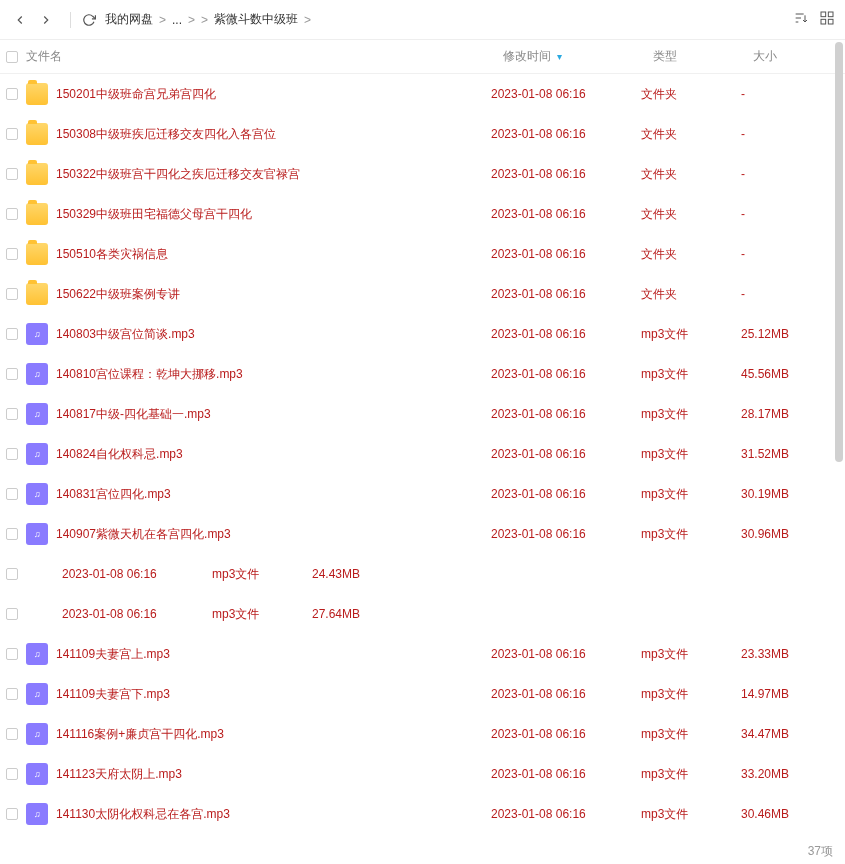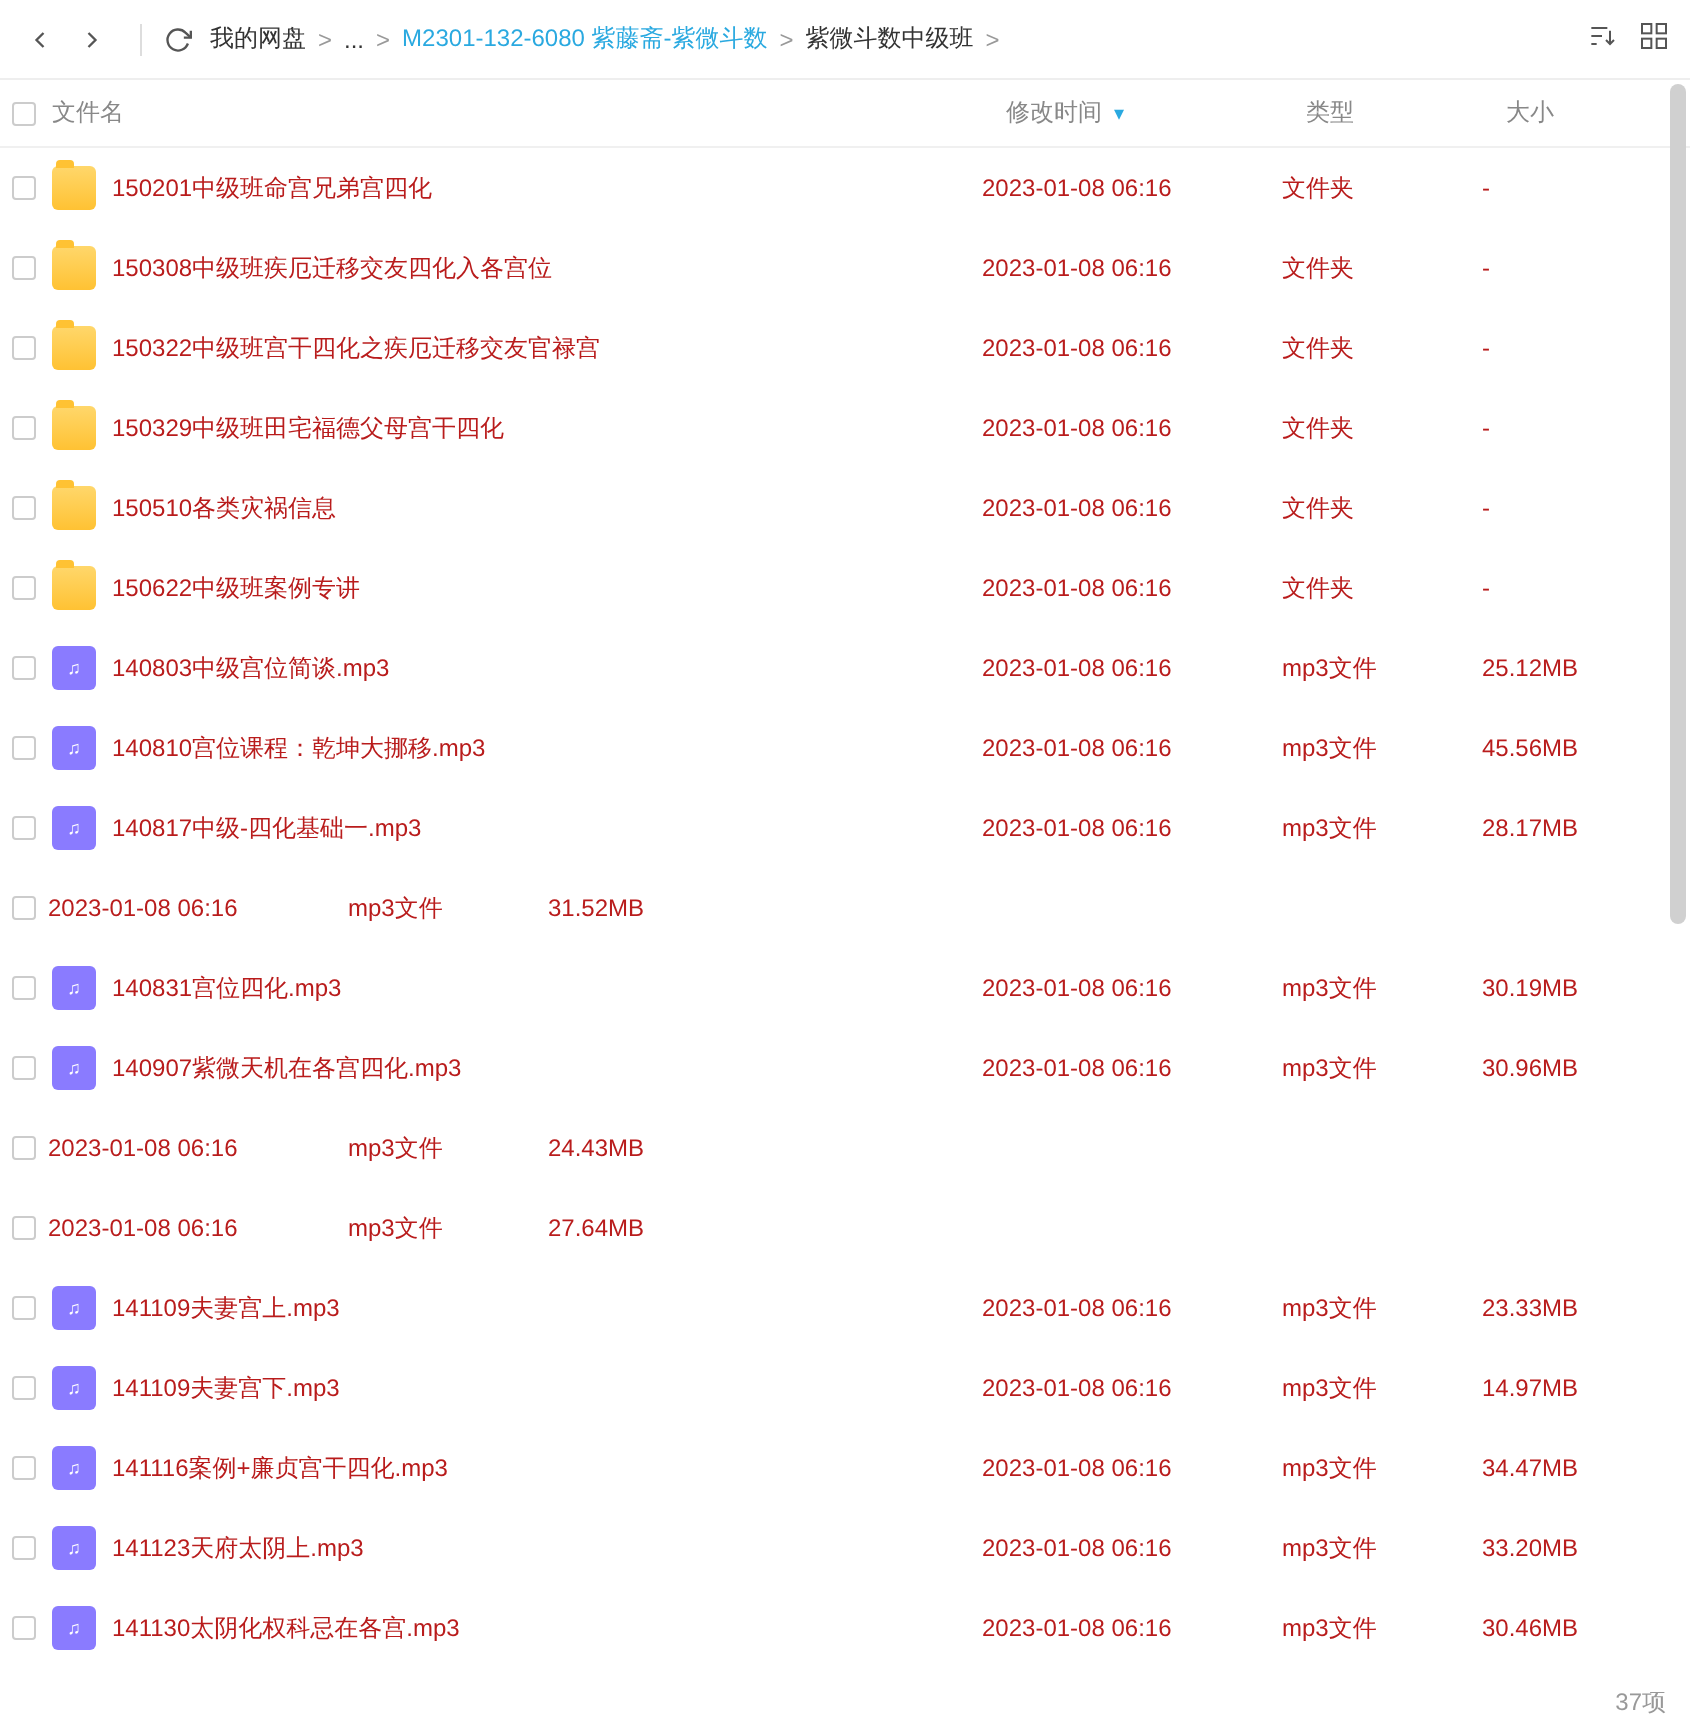--- a/index.html
+++ b/index.html
@@ -11,21 +11,21 @@
 .crumbs { display:flex; align-items:center; gap:6px; font-size:12px; color:#333; flex:1; overflow:hidden; white-space:nowrap; }
 .crumbs .sep { color:#999; }
 .crumbs .link { color:#333; cursor:pointer; }
 .crumbs .active { color:#2aa9e0; }
 .view-btns { display:flex; gap:10px; color:#555; }
 .view-btn { cursor:pointer; }
 .view-btn svg { width:16px; height:16px; fill:none; stroke:#555; stroke-width:1.5; }
 .header { display:flex; align-items:center; height:34px; border-bottom:1px solid #f0f0f0; color:#888; font-size:12px; padding-right:2px; }
 .col-check { width:24px; display:flex; align-items:center; justify-content:center; }
 .col-name { flex:1; min-width:0; padding-left:2px; }
-.col-time { width:150px; display:flex; align-items:center; gap:6px; }
+.col-time { width:150px; display:flex; align-items:center; gap:6px;margin-left:38px; }
 .col-type { width:100px; }
 .col-size { width:90px; }
 .sort-icon { color:#2aa9e0; font-size:10px; }
 .rows { overflow-y:auto; height:calc(864px - 40px - 34px); }
 .row { display:flex; align-items:center; height:40px; font-size:12px; color:#b91c1c; padding-right:14px; }
 .row .name { display:flex; align-items:center; gap:8px; min-width:0; }
 .row .name-text { white-space:nowrap; overflow:hidden; text-overflow:ellipsis; }
 .checkbox { width:12px; height:12px; border:1px solid #ccc; border-radius:2px; background:#fff; }
 .icon { width:22px; height:22px; flex-shrink:0; border-radius:3px; display:flex; align-items:center; justify-content:center; }
 .icon.folder { background:linear-gradient(180deg,#ffd76b,#ffc233); position:relative; }
@@ -56,21 +56,20 @@
       <svg viewBox="0 0 24 24">
         <polyline points="23 4 23 10 17 10"></polyline>
         <path d="M20.49 15a9 9 0 1 1-2.12-9.36L23 10"></path>
       </svg>
     </div>
   <div class="crumbs" id="crumbs">
       <span class="link">我的网盘</span>
       <span class="sep">&gt;</span>
       <span class="link">...</span>
       <span class="sep">&gt;</span>
-      <span class="link active">M2301-132-6080 紫藤斋-紫微斗数</span>
       <span class="sep">&gt;</span>
       <span class="link">紫微斗数中级班</span>
       <span class="sep">&gt;</span>
     </div>
   <div class="view-btns">
     <div class="view-btn"><svg viewBox="0 0 24 24">
           <line x1="4" y1="6" x2="16" y2="6"></line>
           <line x1="4" y1="12" x2="12" y2="12"></line>
           <line x1="4" y1="18" x2="8" y2="18"></line>
           <polyline points="18 8 18 18"></polyline>
@@ -204,20 +203,24 @@
         <span class="name-text">140817中级-四化基础一.mp3</span>
       </div>
       <div class="col-time">2023-01-08 06:16</div>
       <div class="col-type">mp3文件</div>
       <div class="col-size">28.17MB</div>
     </div>
     <div class="row">
       <div class="col-check">
         <div class="checkbox"></div>
       </div>
+      <div class="col-name name">
+        <div class="icon mp3"></div>
+        <span class="name-text">140824自化权科忌.mp3</span>
+      </div>
       <div class="col-time">2023-01-08 06:16</div>
       <div class="col-type">mp3文件</div>
       <div class="col-size">31.52MB</div>
     </div>
     <div class="row">
       <div class="col-check">
         <div class="checkbox"></div>
       </div>
       <div class="col-name name">
         <div class="icon mp3"></div>

